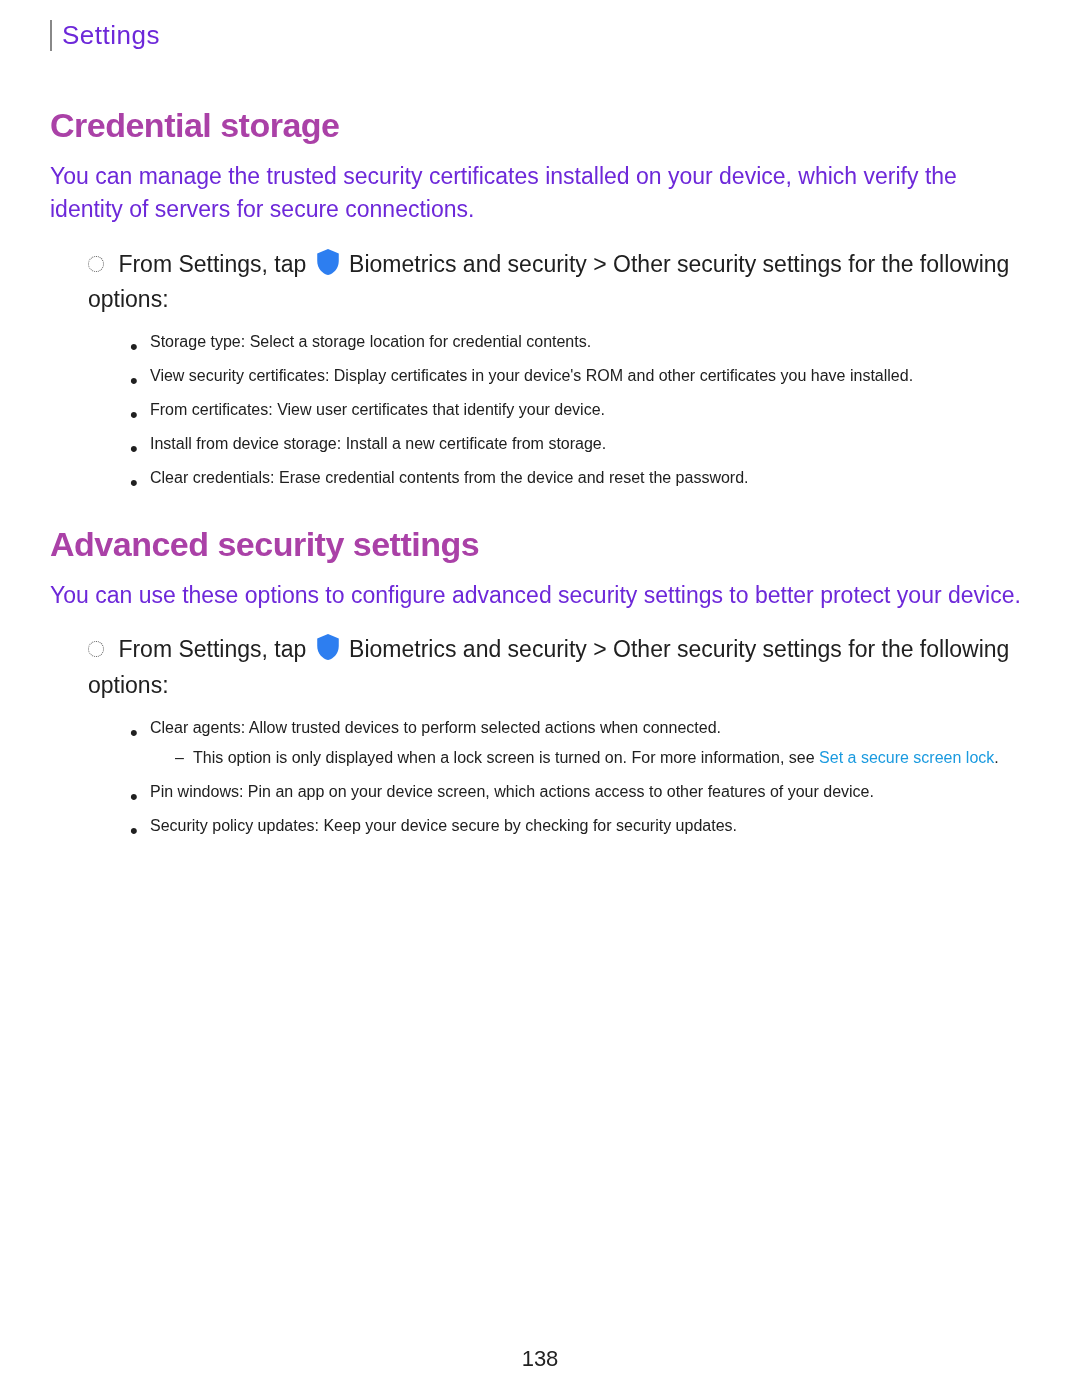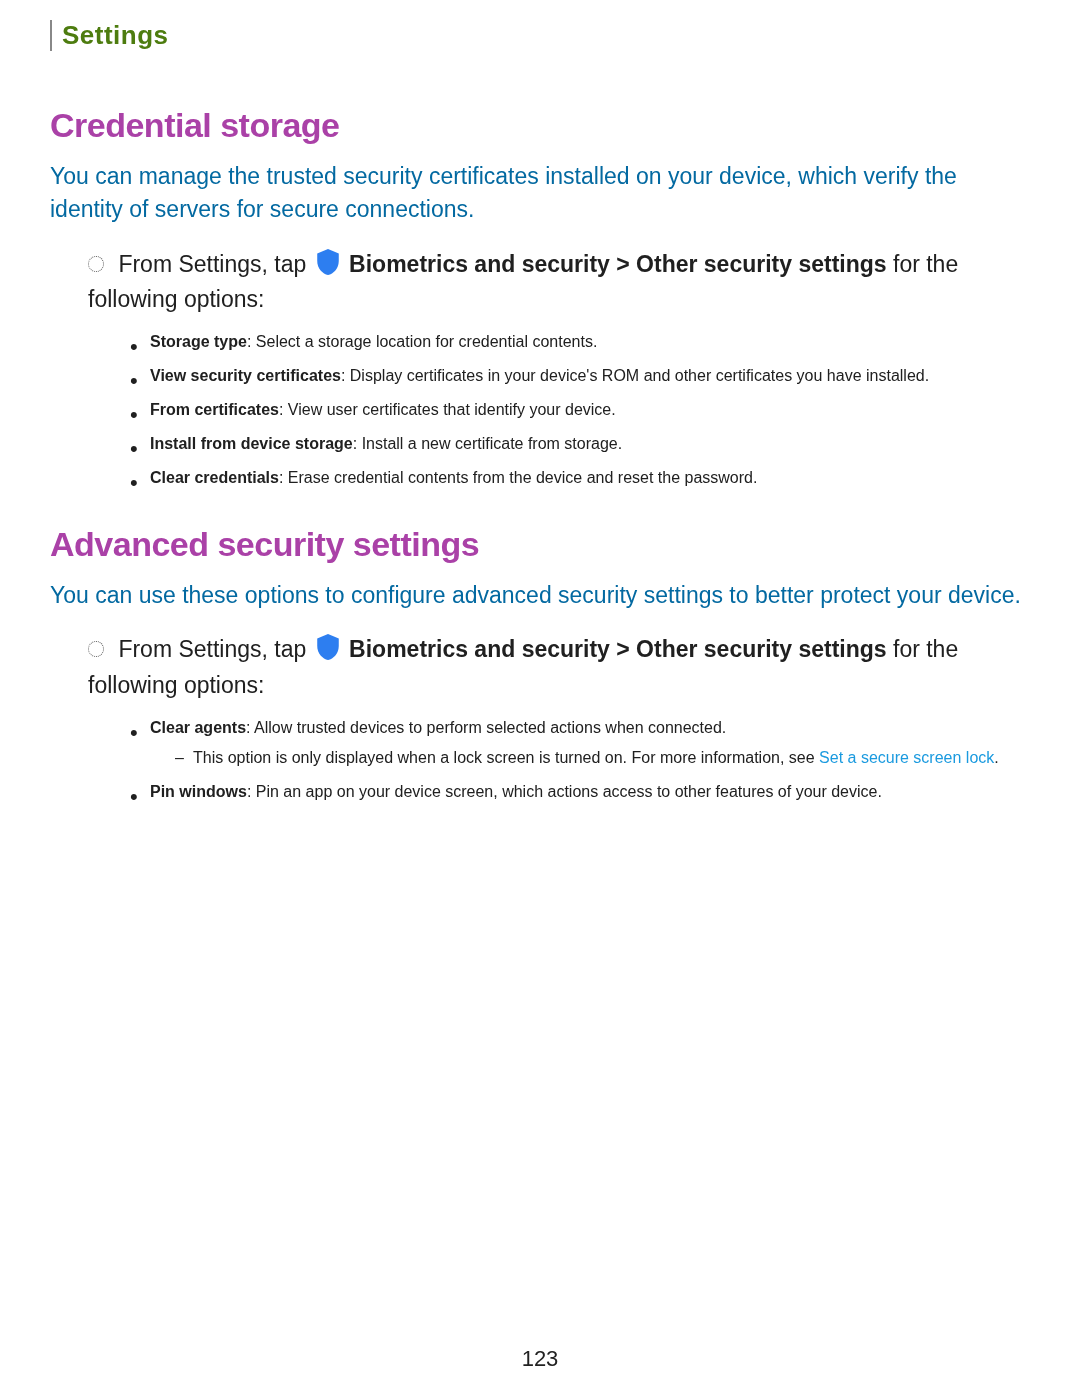--- a/index.html
+++ b/index.html
@@ -12,36 +12,36 @@
     box-sizing:border-box;
     padding:20px 50px 0 50px;
   }
   .breadcrumb-wrap {
     border-left:2px solid #888;
     padding-left:10px;
     margin-bottom:55px;
   }
   .breadcrumb {
     font-size:26px;
-    color:#4d7c0f;
-    font-weight:700;
+    color:#6d28d9;
+    font-weight:400;
     letter-spacing:0.5px;
   }
   h2.section-title {
     color:#aa41a7;
     font-weight:700;
     font-size:34px;
     margin:8px 0 15px 0;
     letter-spacing:-0.5px;
   }
   p.body-text {
     font-size:23px;
     line-height:1.45;
     margin:0 0 20px 0;
-    color:#0369a1;
+    color:#6d28d9;
   }
   .step-block {
     margin-left:38px;
     font-size:23px;
     line-height:1.55;
     margin-bottom:12px;
   }
   .bullet-circle {
     display:inline-block;
     width:14px; height:14px;
@@ -49,21 +49,21 @@
     border-radius:50%;
     vertical-align:0px;
     margin-right:8px;
   }
   .shield-icon {
     display:inline-block;
     vertical-align:-4px;
     margin:0 2px;
   }
   .shield-icon svg { display:block; }
-  .bold { font-weight:700; }
+  .bold { font-weight:400; }
   ul.opts {
     list-style:none;
     margin:0 0 35px 0;
     padding-left:80px;
   }
   ul.opts > li {
     position:relative;
     font-size:16px;
     line-height:1.5;
     margin-bottom:10px;
@@ -147,15 +147,16 @@
 <ul class="opts">
   <li>
     <span class="bold">Clear agents</span><span>: Allow trusted devices to perform selected actions when connected.</span>
     <ul class="sub">
       <li>
         <span>This option is only displayed when a lock screen is turned on. For more information, see </span><a class="inline-link">Set a secure screen lock</a><span>.</span>
       </li>
     </ul>
   </li>
   <li><span class="bold">Pin windows</span><span>: Pin an app on your device screen, which actions access to other features of your device.</span></li>
+  <li><span class="bold">Security policy updates</span><span>: Keep your device secure by checking for security updates.</span></li>
 </ul>
 
-<div class="page-number">123</div>
+<div class="page-number">138</div>
 
 </body></html>

